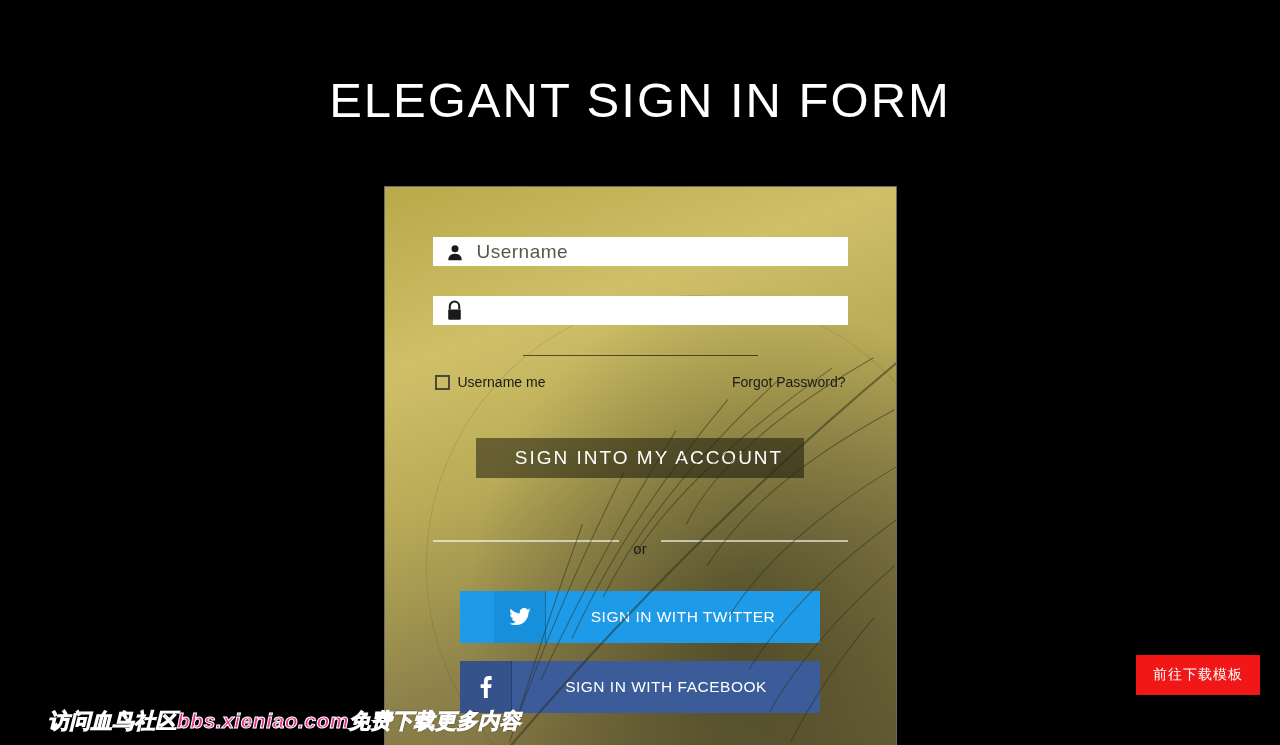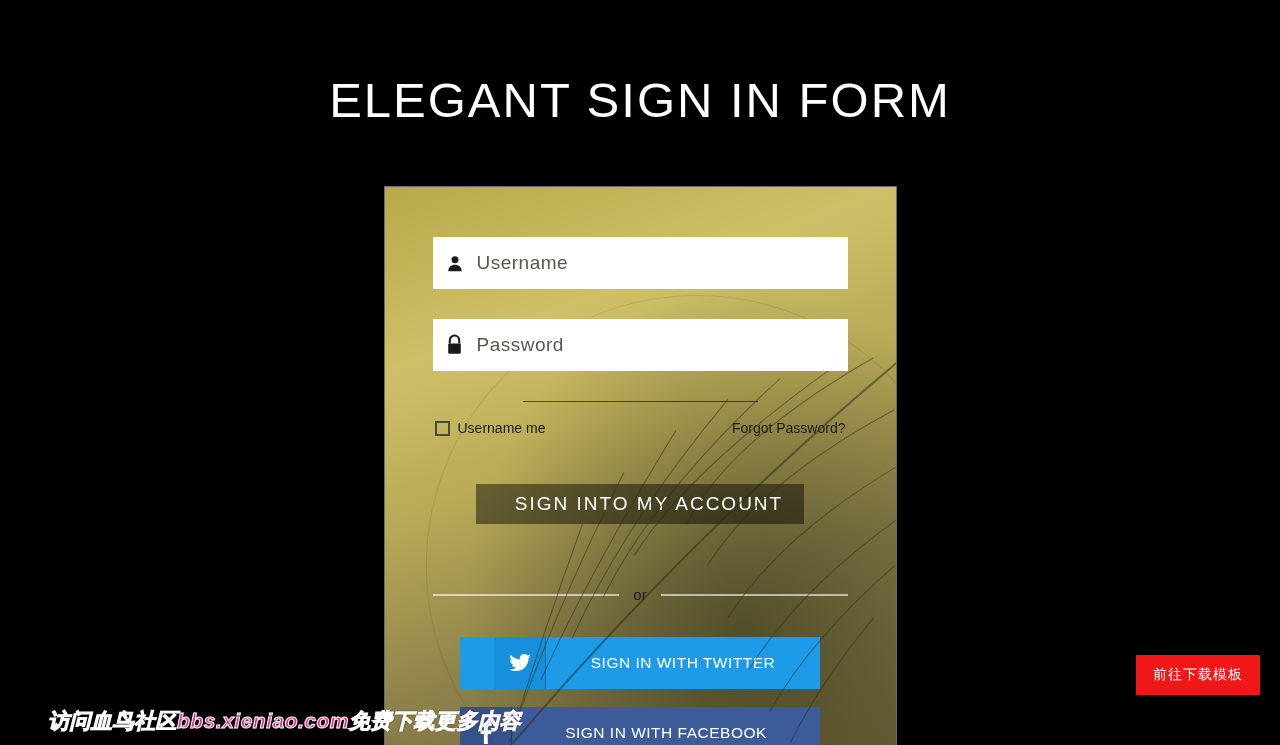--- a/index.html
+++ b/index.html
@@ -37,21 +37,21 @@
     right: -40px;
     bottom: -60px;
     width: 520px;
     height: 520px;
     opacity: 0.55;
     pointer-events: none;
   }
   .field {
     position: relative;
     background: #fff;
-    height: 52px;
+    height: 29px;
     margin-bottom: 30px;
     display: flex;
     align-items: center;
   }
   .field-icon {
     width: 44px;
     display: flex;
     align-items: center;
     justify-content: center;
   }
@@ -109,21 +109,21 @@
     color: #fff;
     border: none;
     font-size: 19px;
     letter-spacing: 2px;
     font-weight: 400;
     cursor: pointer;
     padding-left: 18px;
   }
   .or-row {
     display: flex;
-    align-items: center;
+    align-items: flex-start;
     gap: 14px;
     margin: 62px 0 34px;
     color: #1a1a1a;
     font-size: 15px;
   }
   .or-line {
     flex: 1;
     height: 2px;
     background: rgba(255,255,255,0.6);
   }
@@ -220,21 +220,20 @@
     <input type="text" placeholder="Username" style="">
   </div>
 
   <div class="field">
     <span class="field-icon">
       <svg width="19" height="22" viewBox="0 0 24 28" fill="#1a1a1a">
           <path d="M6 12V8a6 6 0 0112 0v4" fill="none" stroke="#1a1a1a" stroke-width="2.6"></path>
           <rect x="4" y="12" width="16" height="13" rx="1"></rect>
         </svg>
     </span>
-    <input type="password" placeholder="Password" style="">
   </div>
 
   <div class="divider-thin"></div>
 
   <div class="row-remember">
     <label class="remember">
       <span class="checkbox"></span>
       <span>Username me</span>
     </label>
     <a href="#" class="forgot">Forgot Password?</a>

